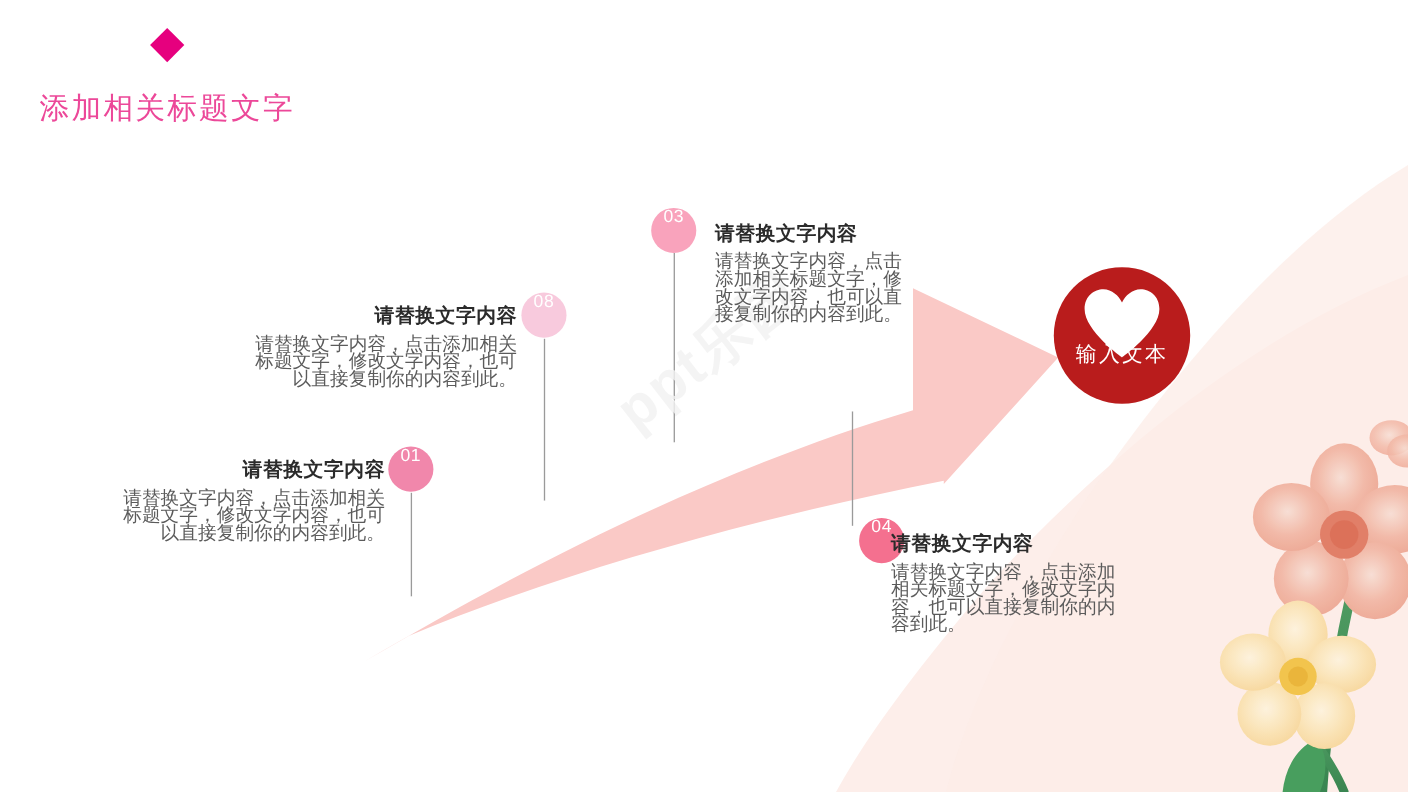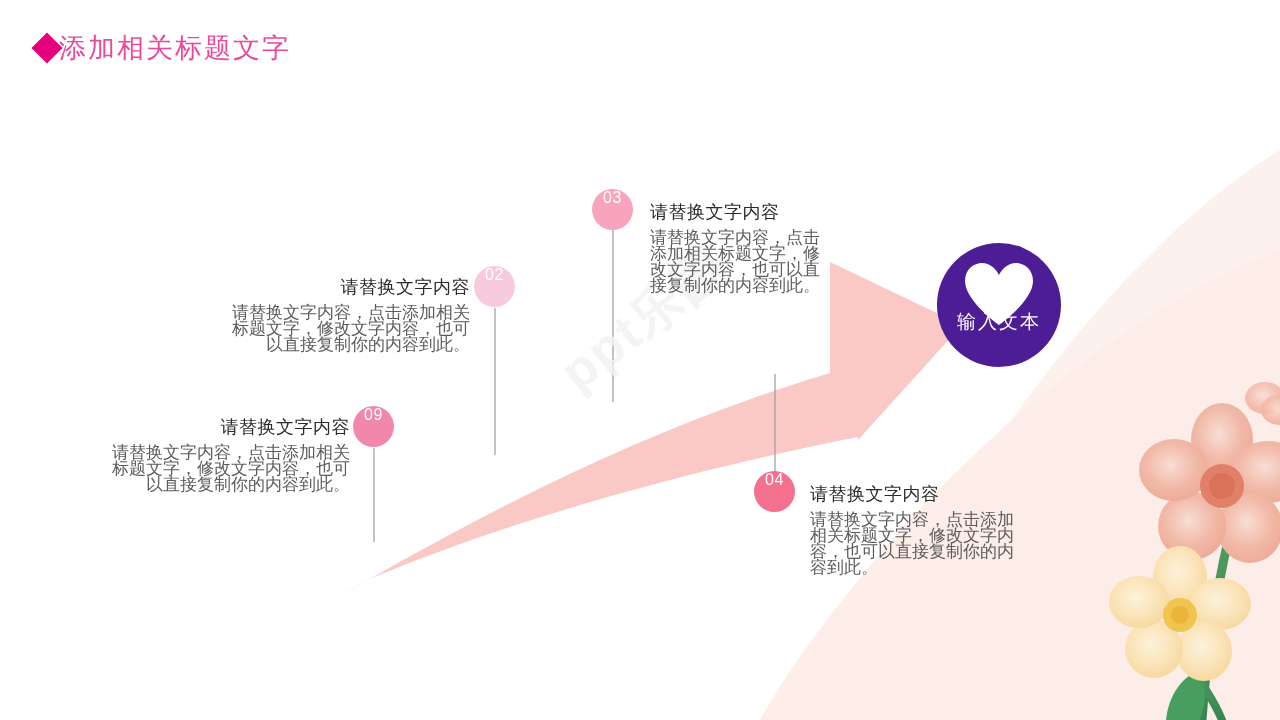--- a/index.html
+++ b/index.html
@@ -23,21 +23,22 @@
     pointer-events: none;
   }
 
   
   .header {
     position: absolute;
     left: 36px;
     top: 30px;
     display: flex;
     align-items: center;
-    gap: 1px;
+    gap: 28px;
+    flex-direction: column;
   }
   .diamond {
     width: 22px;
     height: 22px;
     background: #e6007e;
     transform: rotate(45deg);
     flex: none;
   }
   .header-title {
     font-size: 27px;
@@ -76,42 +77,42 @@
     color: #ffffff;
     font-size: 16px;
     letter-spacing: 0.5px;
   }
 
   
   .block { position: absolute; }
   .block-title {
     font-size: 18px;
     color: #2b2b2b;
-    font-weight: 400;
+    font-weight: 700;
     letter-spacing: 0.5px;
     white-space: nowrap;
     margin-bottom: 6px;
   }
   .block-body {
     font-size: 17px;
     line-height: 16px;
     color: #5b5b5b;
   }
   .align-right  { text-align: right; }
   .align-left   { text-align: left; }
 
   
   .heart-circle {
     position: absolute;
-    left: 937px;
+    left: 958px;
     top: 243px;
     width: 124px;
     height: 124px;
     border-radius: 50%;
-    background: #4c1d95;
+    background: #b91c1c;
     display: flex;
     align-items: center;
     justify-content: center;
   }
   .heart-label {
     position: absolute;
     width: 100%;
     text-align: center;
     top: 66px;
     color: #ffffff;
@@ -201,44 +202,44 @@
   </svg>
 
   <div class="watermark">ppt乐园</div>
 
   <div class="header">
     <div class="diamond"></div>
     <div class="header-title">添加相关标题文字</div>
   </div>
 
   <div class="badge" style="left:353px; top:406px; background:#f187ab;">
-    <span>09</span>
+    <span>01</span>
   </div>
   <div class="block align-right" style="left:108px; top:415px; width:242px;">
     <div class="block-title">请替换文字内容</div>
     <div class="block-body">请替换文字内容，点击添加相关标题文字，修改文字内容，也可以直接复制你的内容到此。</div>
   </div>
 
   <div class="badge" style="left:474px; top:266px; background:#f8cadd;">
-    <span>02</span>
+    <span>08</span>
   </div>
   <div class="block align-right" style="left:228px; top:275px; width:242px;">
     <div class="block-title">请替换文字内容</div>
     <div class="block-body">请替换文字内容，点击添加相关标题文字，修改文字内容，也可以直接复制你的内容到此。</div>
   </div>
 
   <div class="badge" style="left:592px; top:189px; background:#f9a3bc;">
     <span>03</span>
   </div>
   <div class="block align-left" style="left:650px; top:200px; width:186px;">
     <div class="block-title">请替换文字内容</div>
     <div class="block-body">请替换文字内容，点击添加相关标题文字，修改文字内容，也可以直接复制你的内容到此。</div>
   </div>
 
-  <div class="badge" style="left:754px; top:471px; background:#f4708f;">
+  <div class="badge" style="left:781px; top:471px; background:#f4708f;">
     <span>04</span>
   </div>
   <div class="block align-left" style="left:810px; top:482px; width:216px;">
     <div class="block-title">请替换文字内容</div>
     <div class="block-body">请替换文字内容，点击添加相关标题文字，修改文字内容，也可以直接复制你的内容到此。</div>
   </div>
 
   <div class="heart-circle">
     <svg width="72" height="66" viewBox="0 0 72 66" style="position:absolute; top:18px; left:26px;">
       <path d="M36,64 C36,64 2,40 2,20 C2,8 11,2 19,2 C27,2 33,8 36,14

